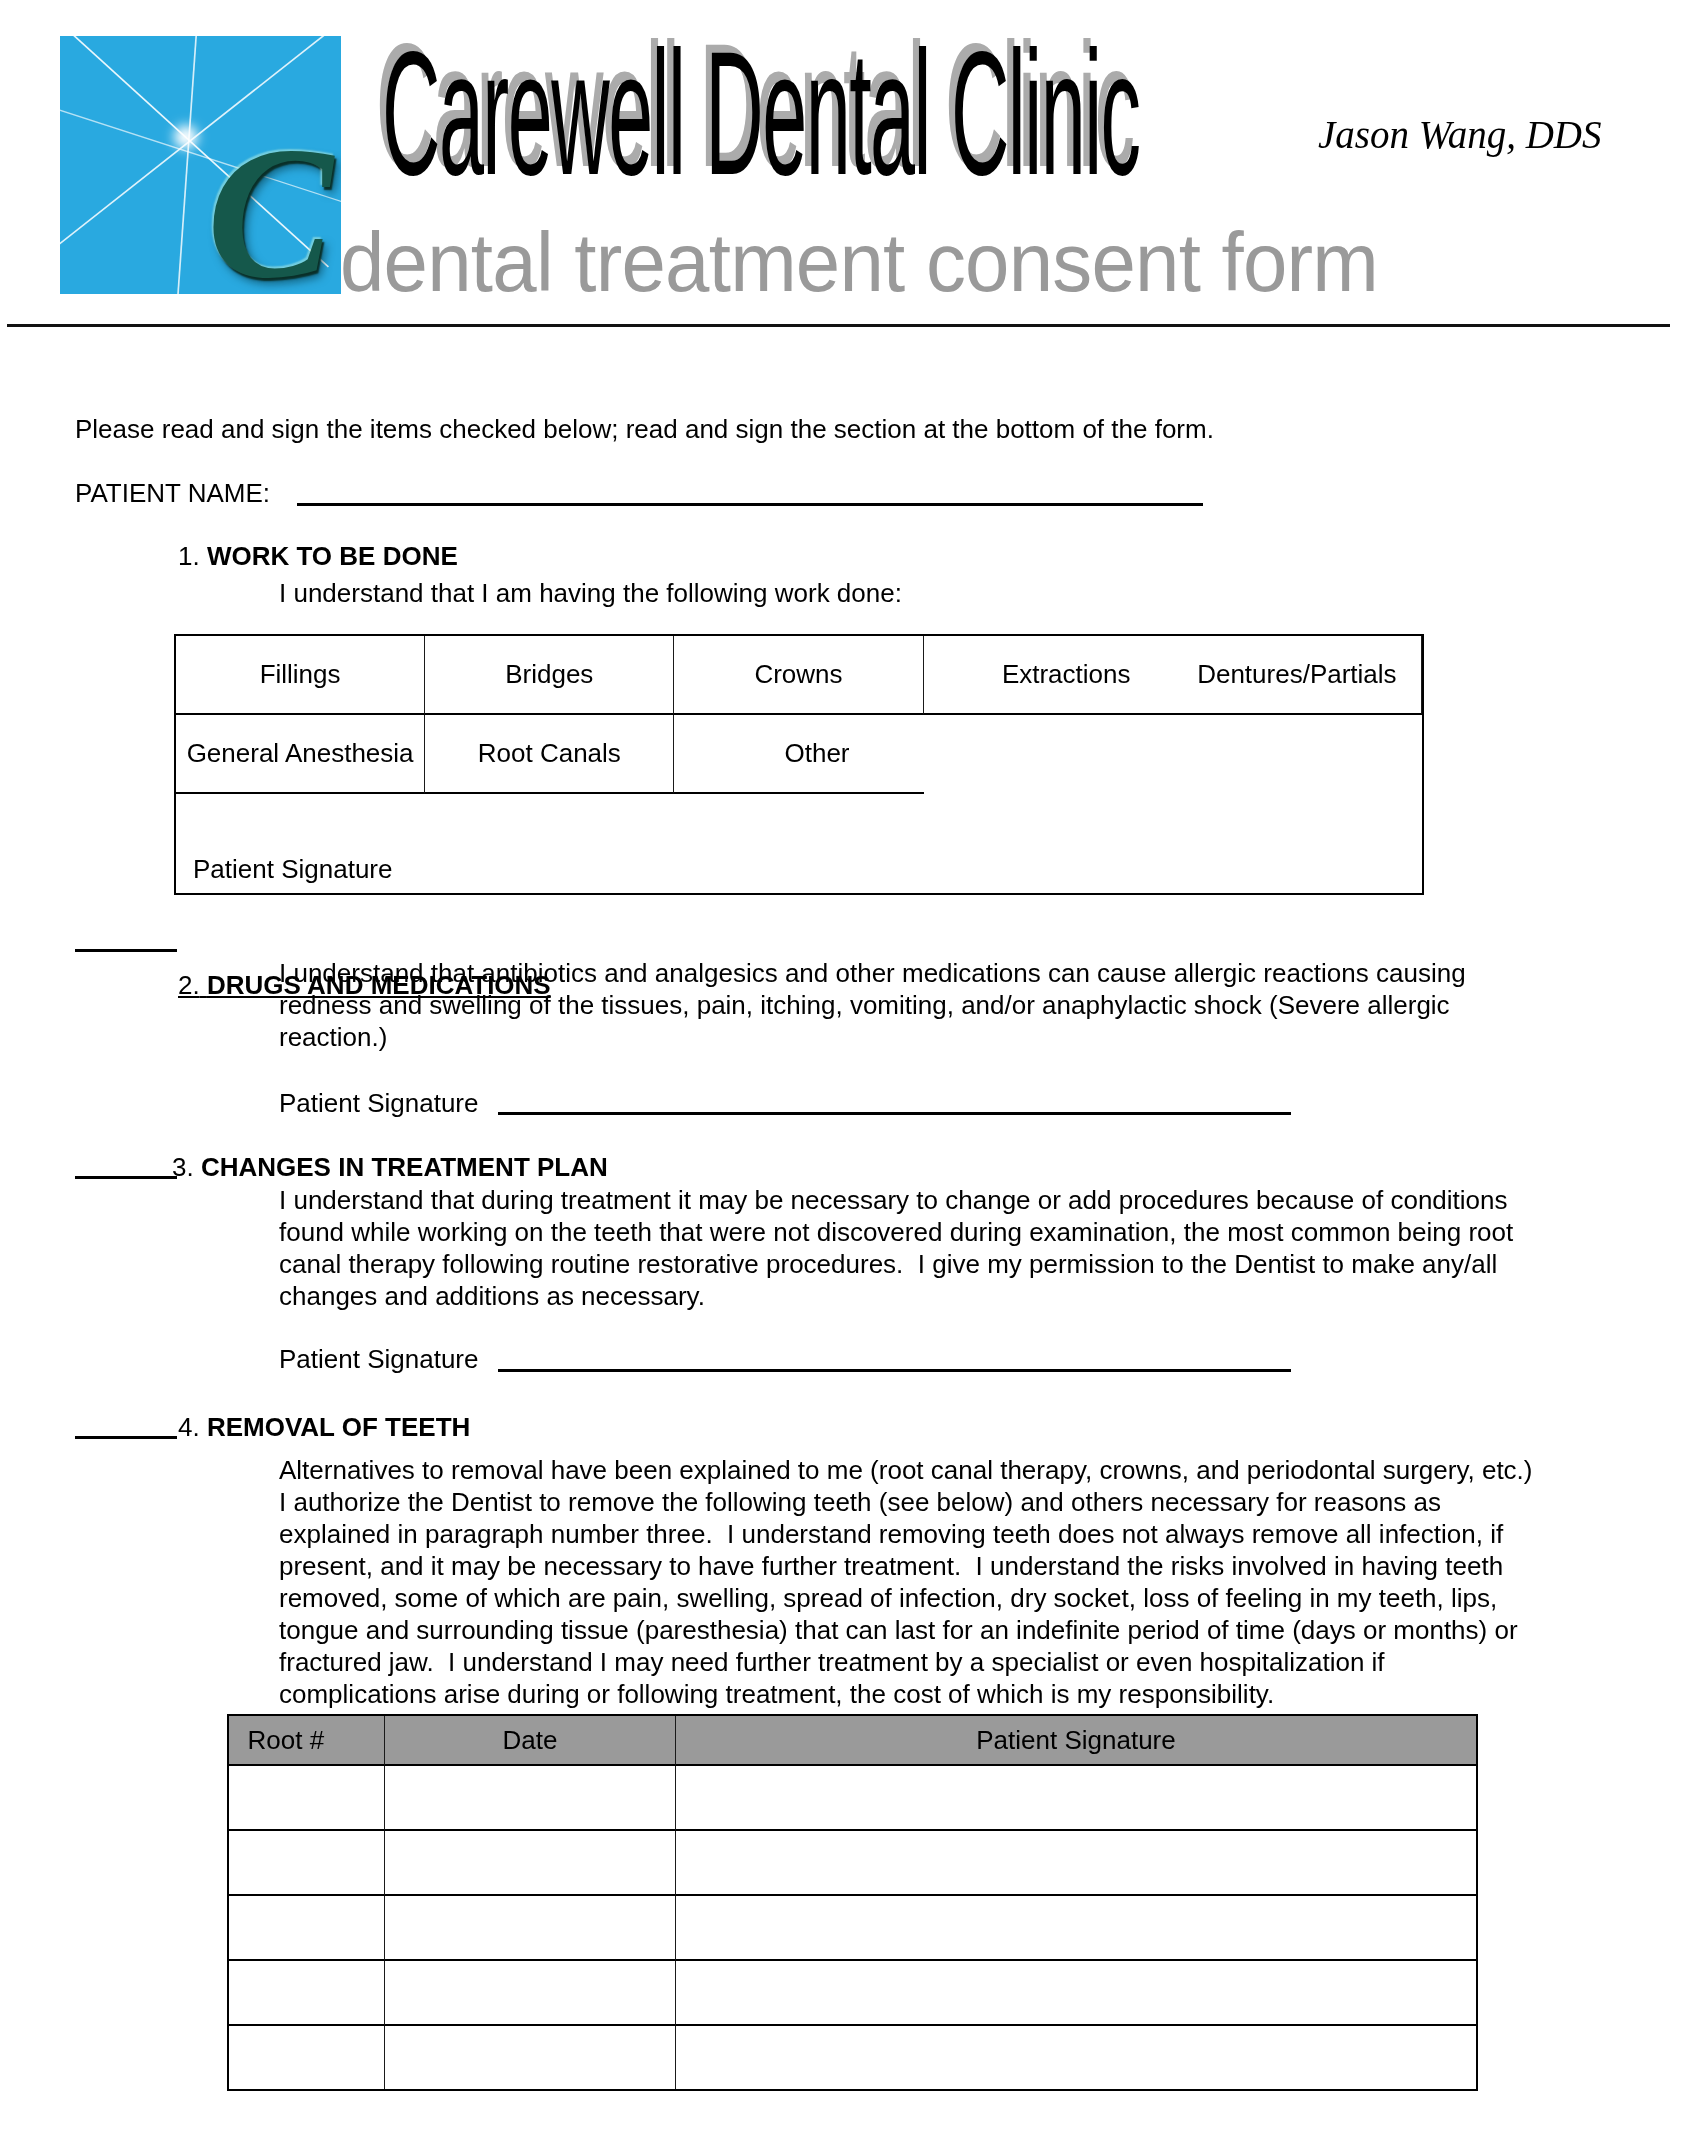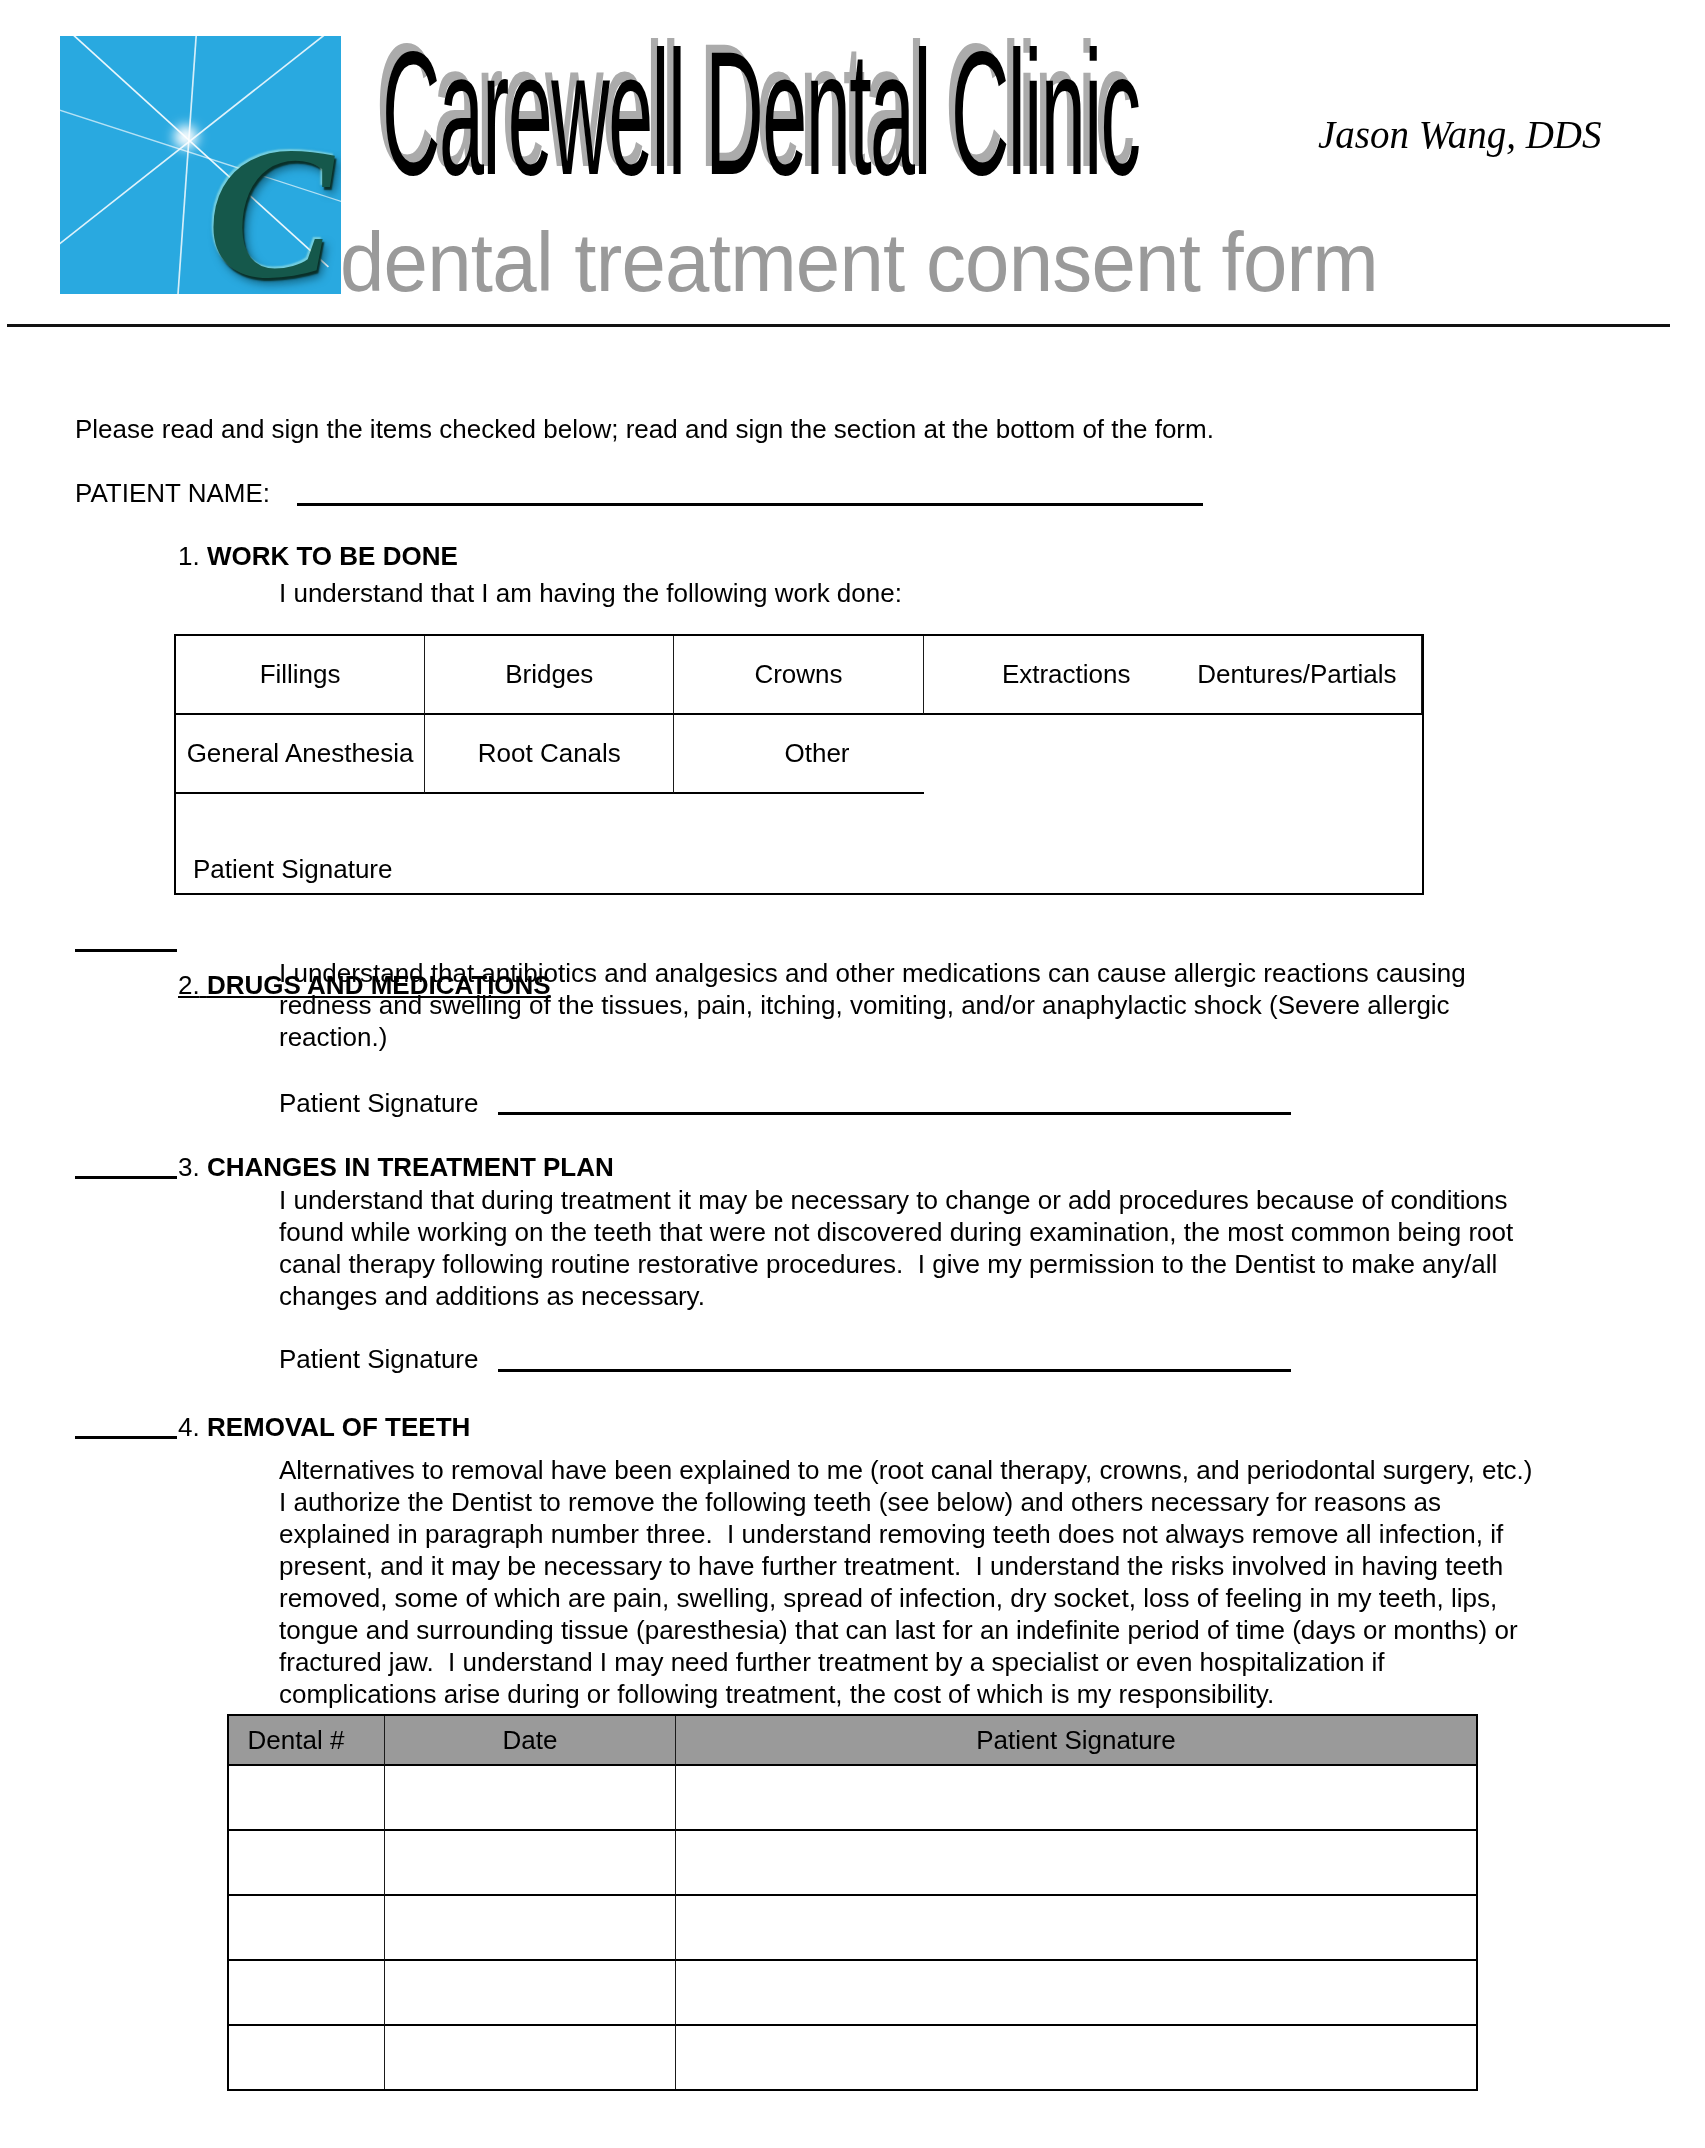--- a/index.html
+++ b/index.html
@@ -147,21 +147,21 @@
   <div class="section-head" style="left:178px; top:970px;text-decoration:underline;">
     <span class="num">2.</span>&nbsp;<span class="ttl">DRUGS AND MEDICATIONS</span>
   </div>
   <div class="t" style="left:279px; top:957px;">I understand that antibiotics and analgesics and other medications can cause allergic reactions causing
 redness and swelling of the tissues, pain, itching, vomiting, and/or anaphylactic shock (Severe allergic
 reaction.)</div>
   <div class="t" style="left:279px; top:1087px;">Patient Signature</div>
   <div class="sigline" style="left:498px; top:1112px; width:793px;"></div>
 
   <div class="iline" style="left:75px; top:1176px; width:102px;"></div>
-  <div class="section-head" style="left:178px; top:1152px;">
+  <div class="section-head" style="left:172px; top:1152px;">
     <span class="num">3.</span>&nbsp;<span class="ttl">CHANGES IN TREATMENT PLAN</span>
   </div>
   <div class="t" style="left:279px; top:1184px;">I understand that during treatment it may be necessary to change or add procedures because of conditions
 found while working on the teeth that were not discovered during examination, the most common being root
 canal therapy following routine restorative procedures.  I give my permission to the Dentist to make any/all
 changes and additions as necessary.</div>
   <div class="t" style="left:279px; top:1343px;">Patient Signature</div>
   <div class="sigline" style="left:498px; top:1369px; width:793px;"></div>
 
   <div class="iline" style="left:75px; top:1436px; width:102px;"></div>
@@ -172,21 +172,21 @@
 I authorize the Dentist to remove the following teeth (see below) and others necessary for reasons as
 explained in paragraph number three.  I understand removing teeth does not always remove all infection, if
 present, and it may be necessary to have further treatment.  I understand the risks involved in having teeth
 removed, some of which are pain, swelling, spread of infection, dry socket, loss of feeling in my teeth, lips,
 tongue and surrounding tissue (paresthesia) that can last for an indefinite period of time (days or months) or
 fractured jaw.  I understand I may need further treatment by a specialist or even hospitalization if
 complications arise during or following treatment, the cost of which is my responsibility.</div>
 
   <div class="teeth-table">
     <div class="teeth-row teeth-head">
-      <div class="tcell l">Dental #</div>
+      <div class="tcell l">Root #</div>
       <div class="tcell c">Date</div>
       <div class="tcell c">Patient Signature</div>
     </div>
     <div class="teeth-row">
       <div class="tcell"></div>
       <div class="tcell"></div>
       <div class="tcell"></div>
     </div>
     <div class="teeth-row">
       <div class="tcell"></div>

